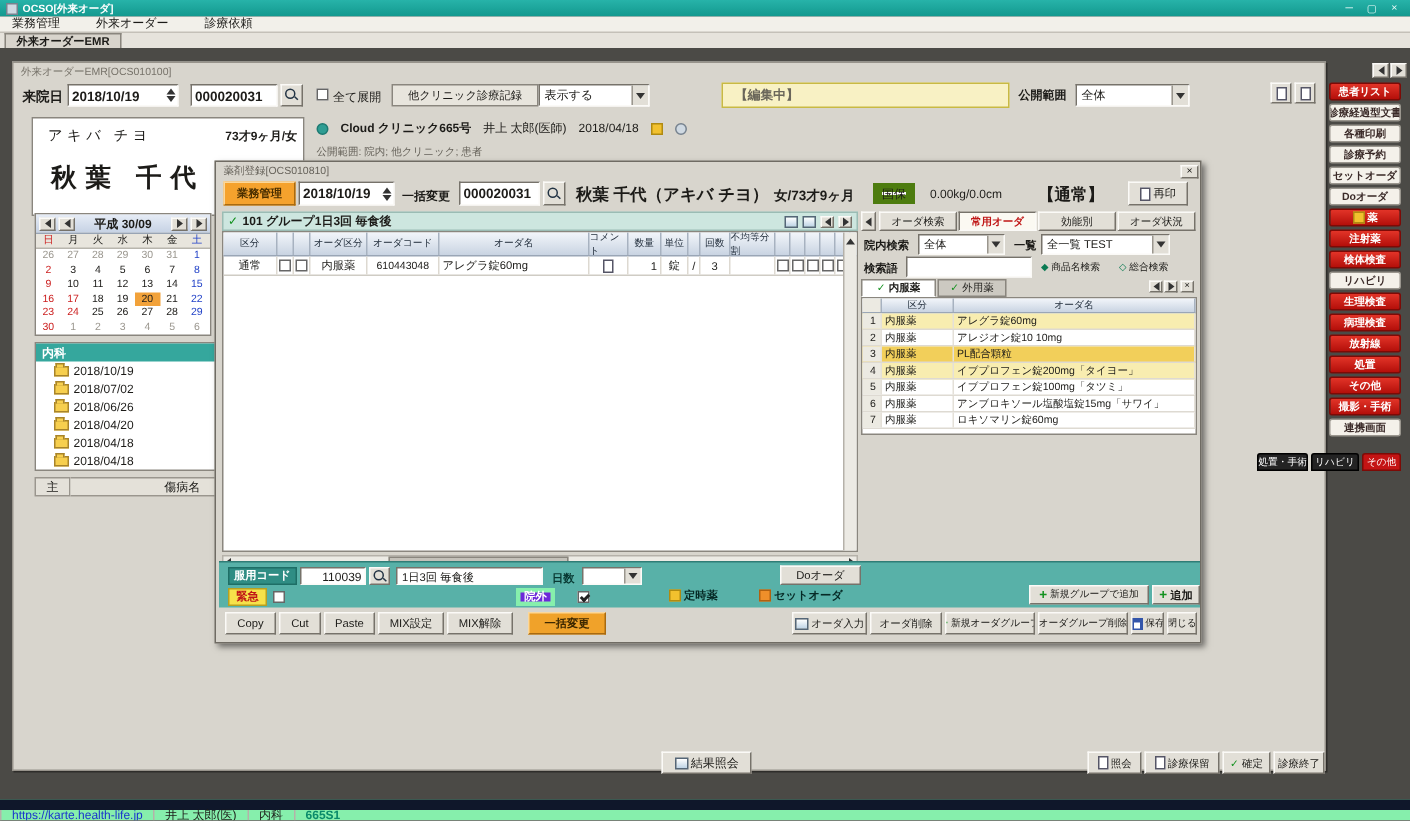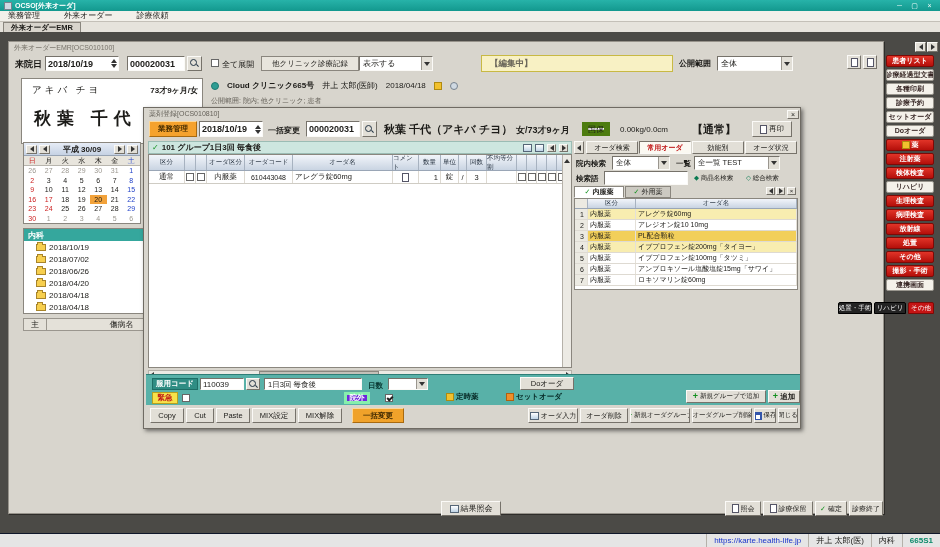--- a/index.html
+++ b/index.html
@@ -107,21 +107,21 @@
 .d3{flex:1}
 .hl-pale{background:#f8edb0}
 .hl-strong{background:#f2cf5a}
 
 .dlg-teal{left:2px;top:266px;width:654px;height:31px;background:#58b1a8;border-top:1px solid #2f7d76;position:absolute}
 .chip{position:absolute;height:12px;display:flex;align-items:center;justify-content:center;font-size:7.5px;font-weight:bold}
 .chip-teal{background:#2f8d84;color:#fff;border:1px solid #1e6e66}
 .chip-warn{background:#f7e24a;color:#c01818;border:1px solid #b8a020}
 .chip-red{background:#6d28d9;color:#fff;border:3px solid #86efac}
 
-.statusbar{left:0;top:533px;width:940px;height:14px;background:#e5e5e5;border-top:1px solid #0f172a;display:flex;align-items:center;justify-content:flex-end;font-size:8px}
+.statusbar{left:0;top:533px;width:940px;height:14px;background:#86efac;border-top:7px solid #0f172a;display:flex;align-items:center;justify-content:flex-start;font-size:8px}
 .st-seg{border-left:1px solid #b5b1a9;padding:0 7px;height:100%;display:flex;align-items:center;white-space:nowrap}
 .st-url{color:#1a35cc}
 .st-term{color:#0a8a6a;font-weight:bold}
 </style>
 </head>
 <body>
 
 <div class="screen">
 
   <div class="titlebar abs">
@@ -577,21 +577,21 @@
         </div>
         <div class="dl-r">
           <div class="d1">7</div>
           <div class="d2">内服薬</div>
           <div class="d3">ロキソマリン錠60mg</div>
         </div>
       </div>
 
       <div class="dlg-teal">
         <div class="chip chip-teal" style="left:6px;top:3px;width:46px">服用コード</div>
-        <div class="abs field" style="left:54px;top:3px;width:44px;height:12px;text-align:right;padding-right:14px;font-size:8px;line-height:11px">110039</div>
+        <div class="abs field" style="left:54px;top:3px;width:44px;height:12px;text-align:right;padding-right:2px;font-size:8px;line-height:11px">110039</div>
         <div class="abs raised btn" style="left:100px;top:3px;width:14px;height:12px">
             <span class="ic ic-search"></span>
           </div>
         <div class="abs field" style="left:118px;top:3px;width:98px;height:12px;padding-left:3px;font-size:7.5px;line-height:11px">1日3回 毎食後</div>
         <span class="abs bold" style="left:222px;top:6px;font-size:7.5px;color:#083832">日数</span>
         <div class="abs field flex" style="left:242px;top:3px;width:40px;height:12px">
           <span style="flex:1"></span>
           <span class="dd">
               <span class="ic tri-d"></span>
             </span>

